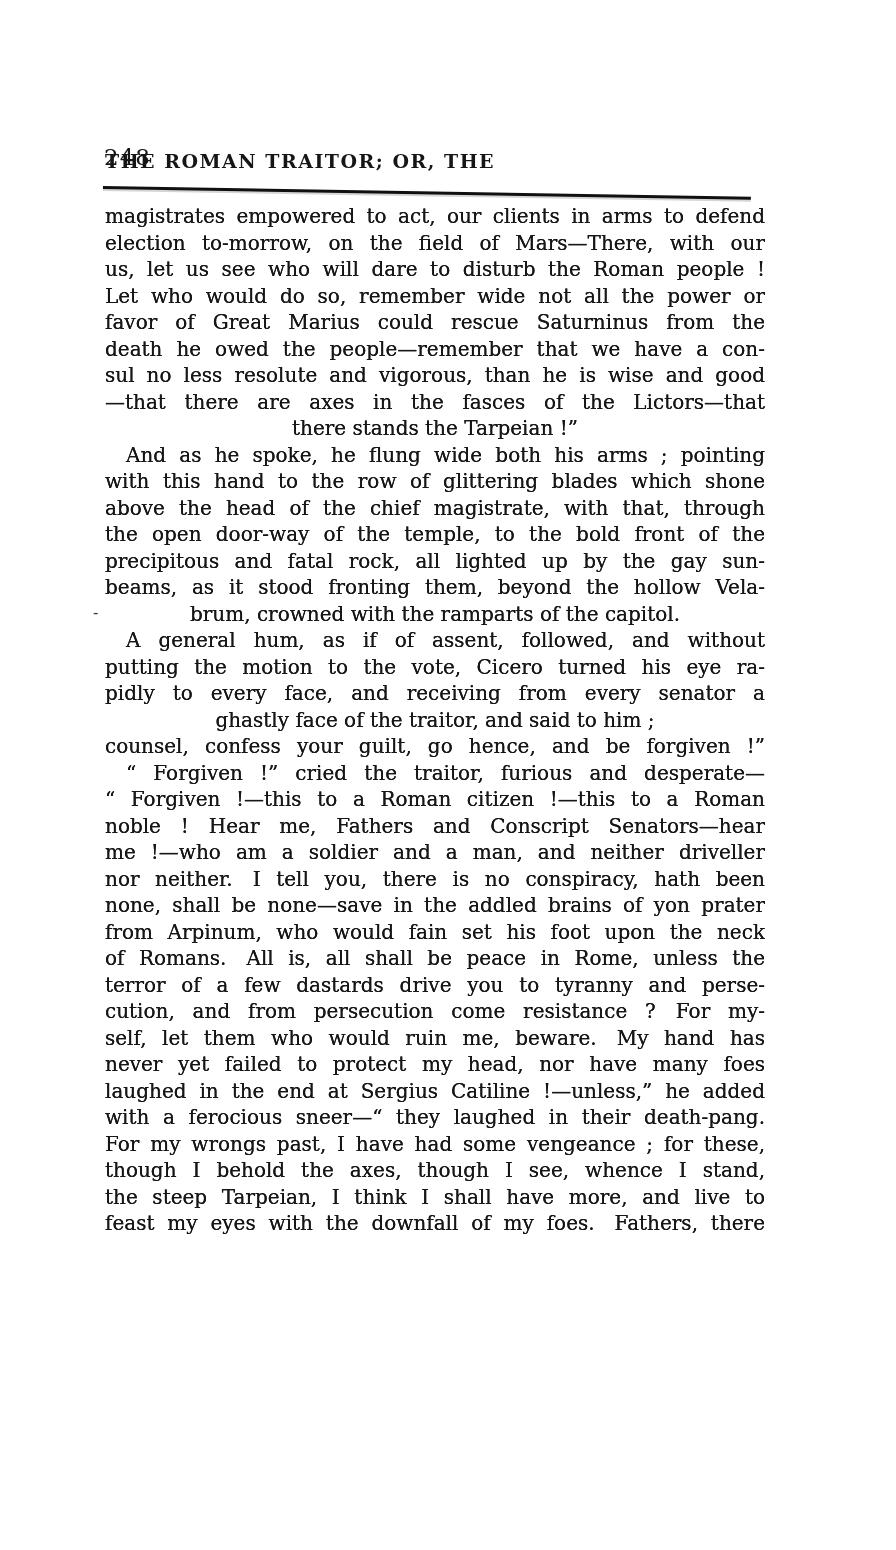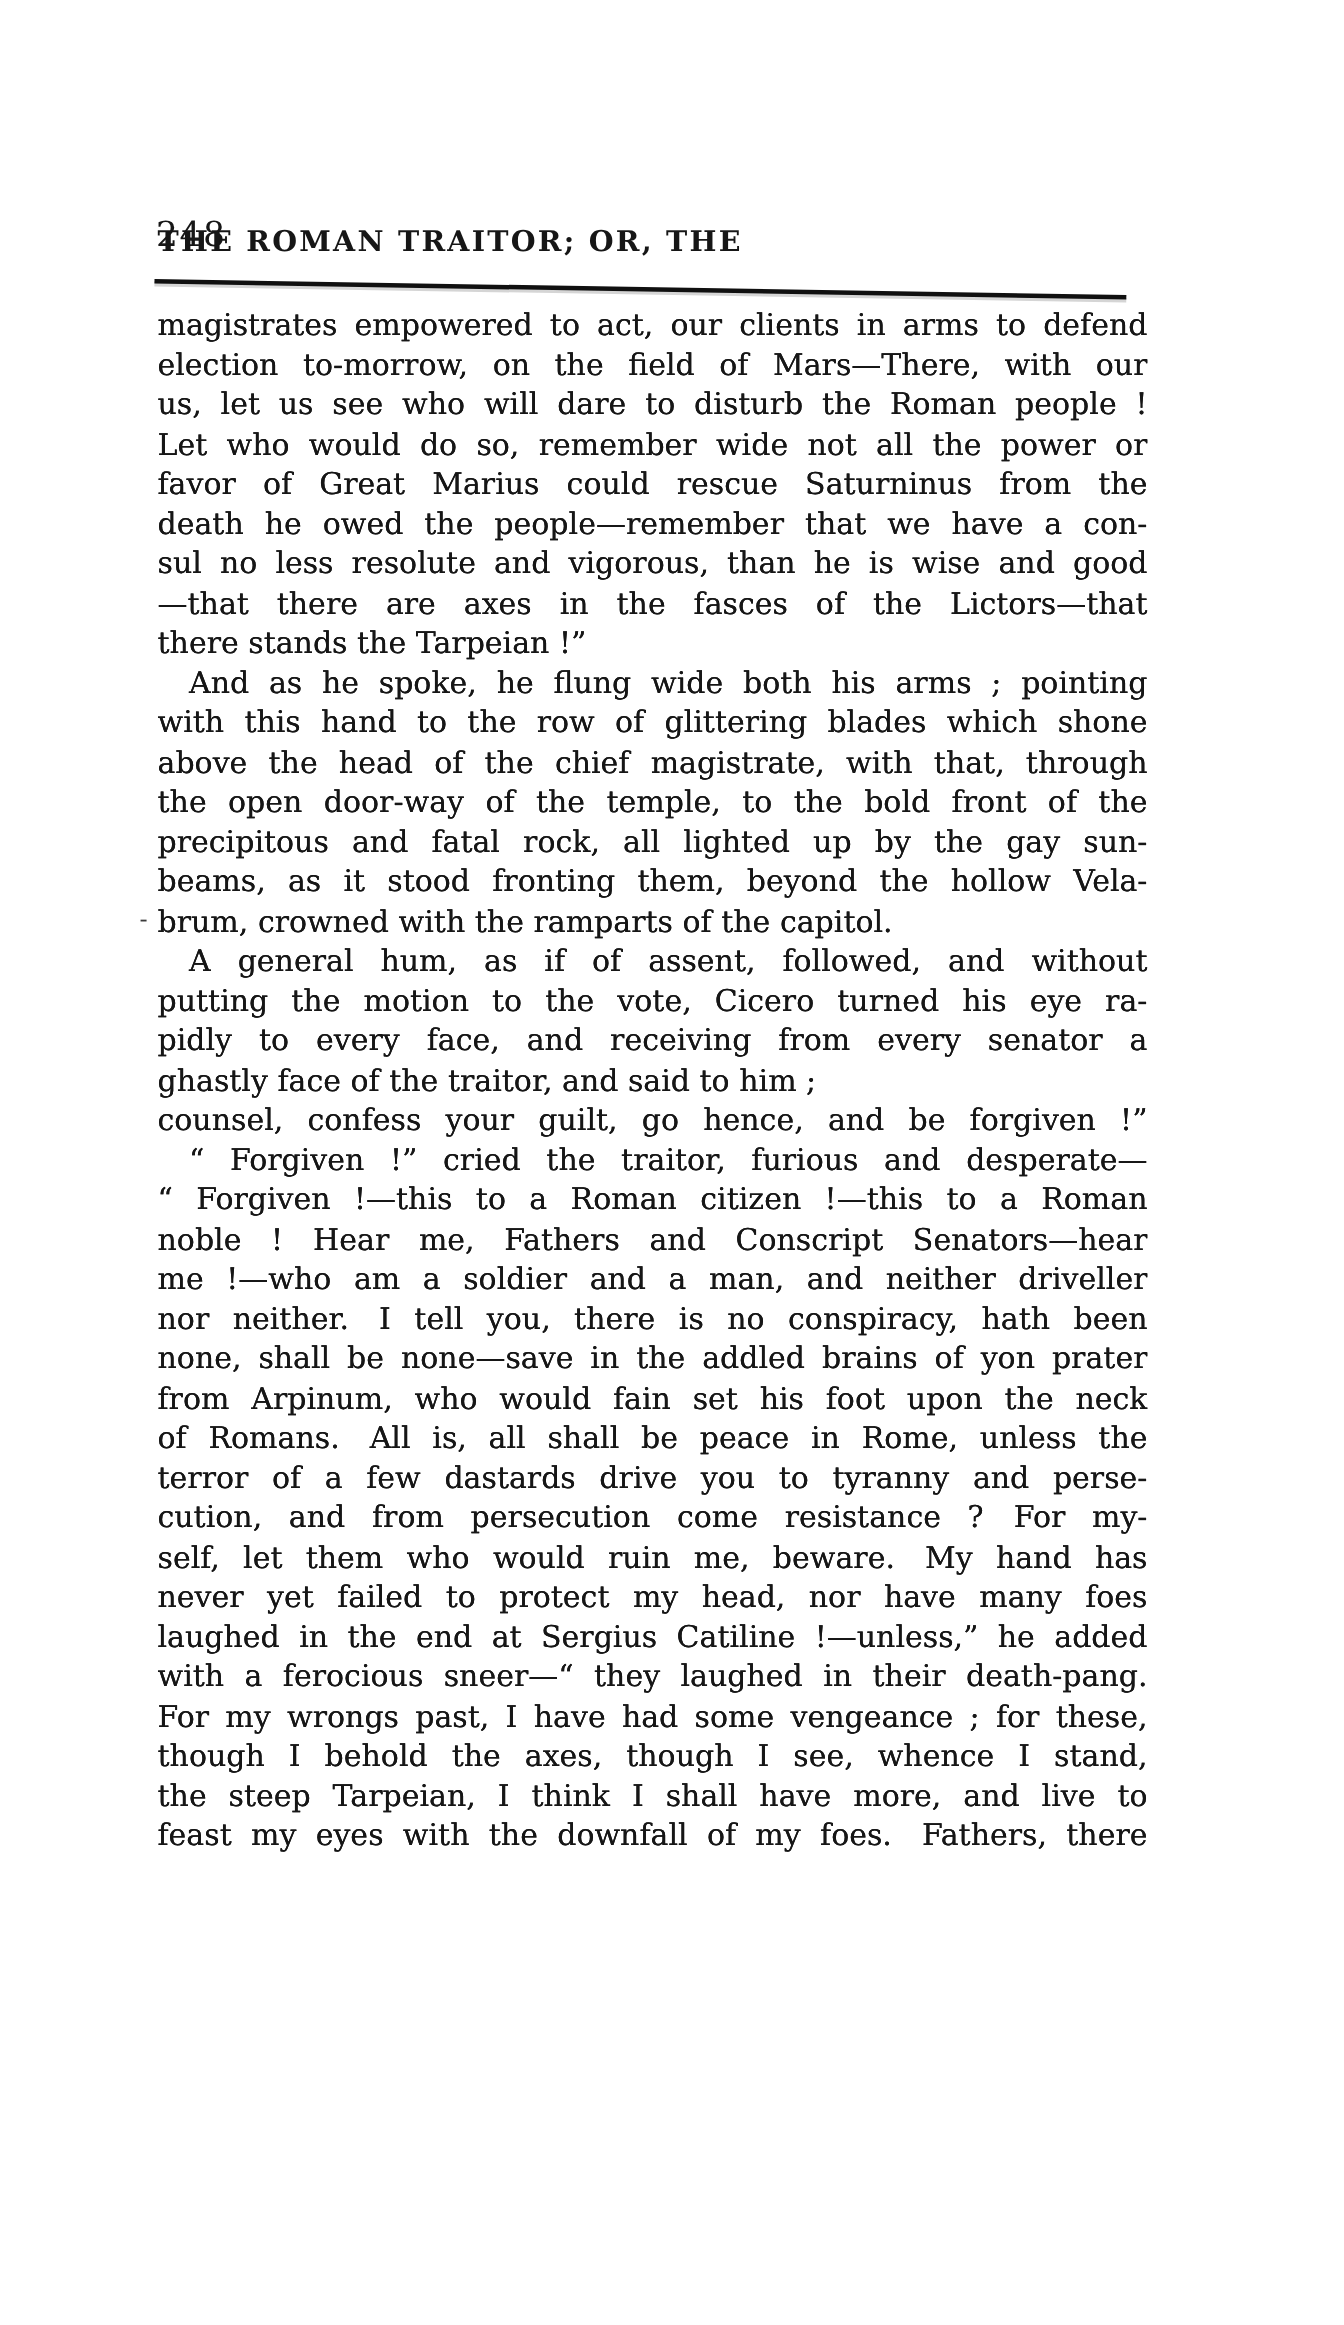--- a/index.html
+++ b/index.html
@@ -26,21 +26,21 @@
   }
   .pagebody {
     position:absolute; left:105px; top:203px; width:660px;
     font-size:20px; line-height:26.5px;
     text-shadow:0 0 0.4px currentColor;
   }
   .line {
     height:26.5px; overflow:hidden;
     text-align:justify; text-align-last:justify;
   }
-  .line.short { text-align:left; text-align-last:auto; }
+  .line.short { text-align:center; text-align-last:auto; }
   .line.indent { text-indent:21px; }
   .sc  { font-size:15px; font-weight:bold; letter-spacing:0.7px; }
   .cap { font-size:20px; font-weight:bold; }
   .margin-mark {
     position:absolute; left:93px; top:603px;
     font-size:16px; color:#3a3a3a;
   }
 </style>
 </head>
 <body style="color: rgb(22, 22, 22); background: rgb(255, 255, 255);">

